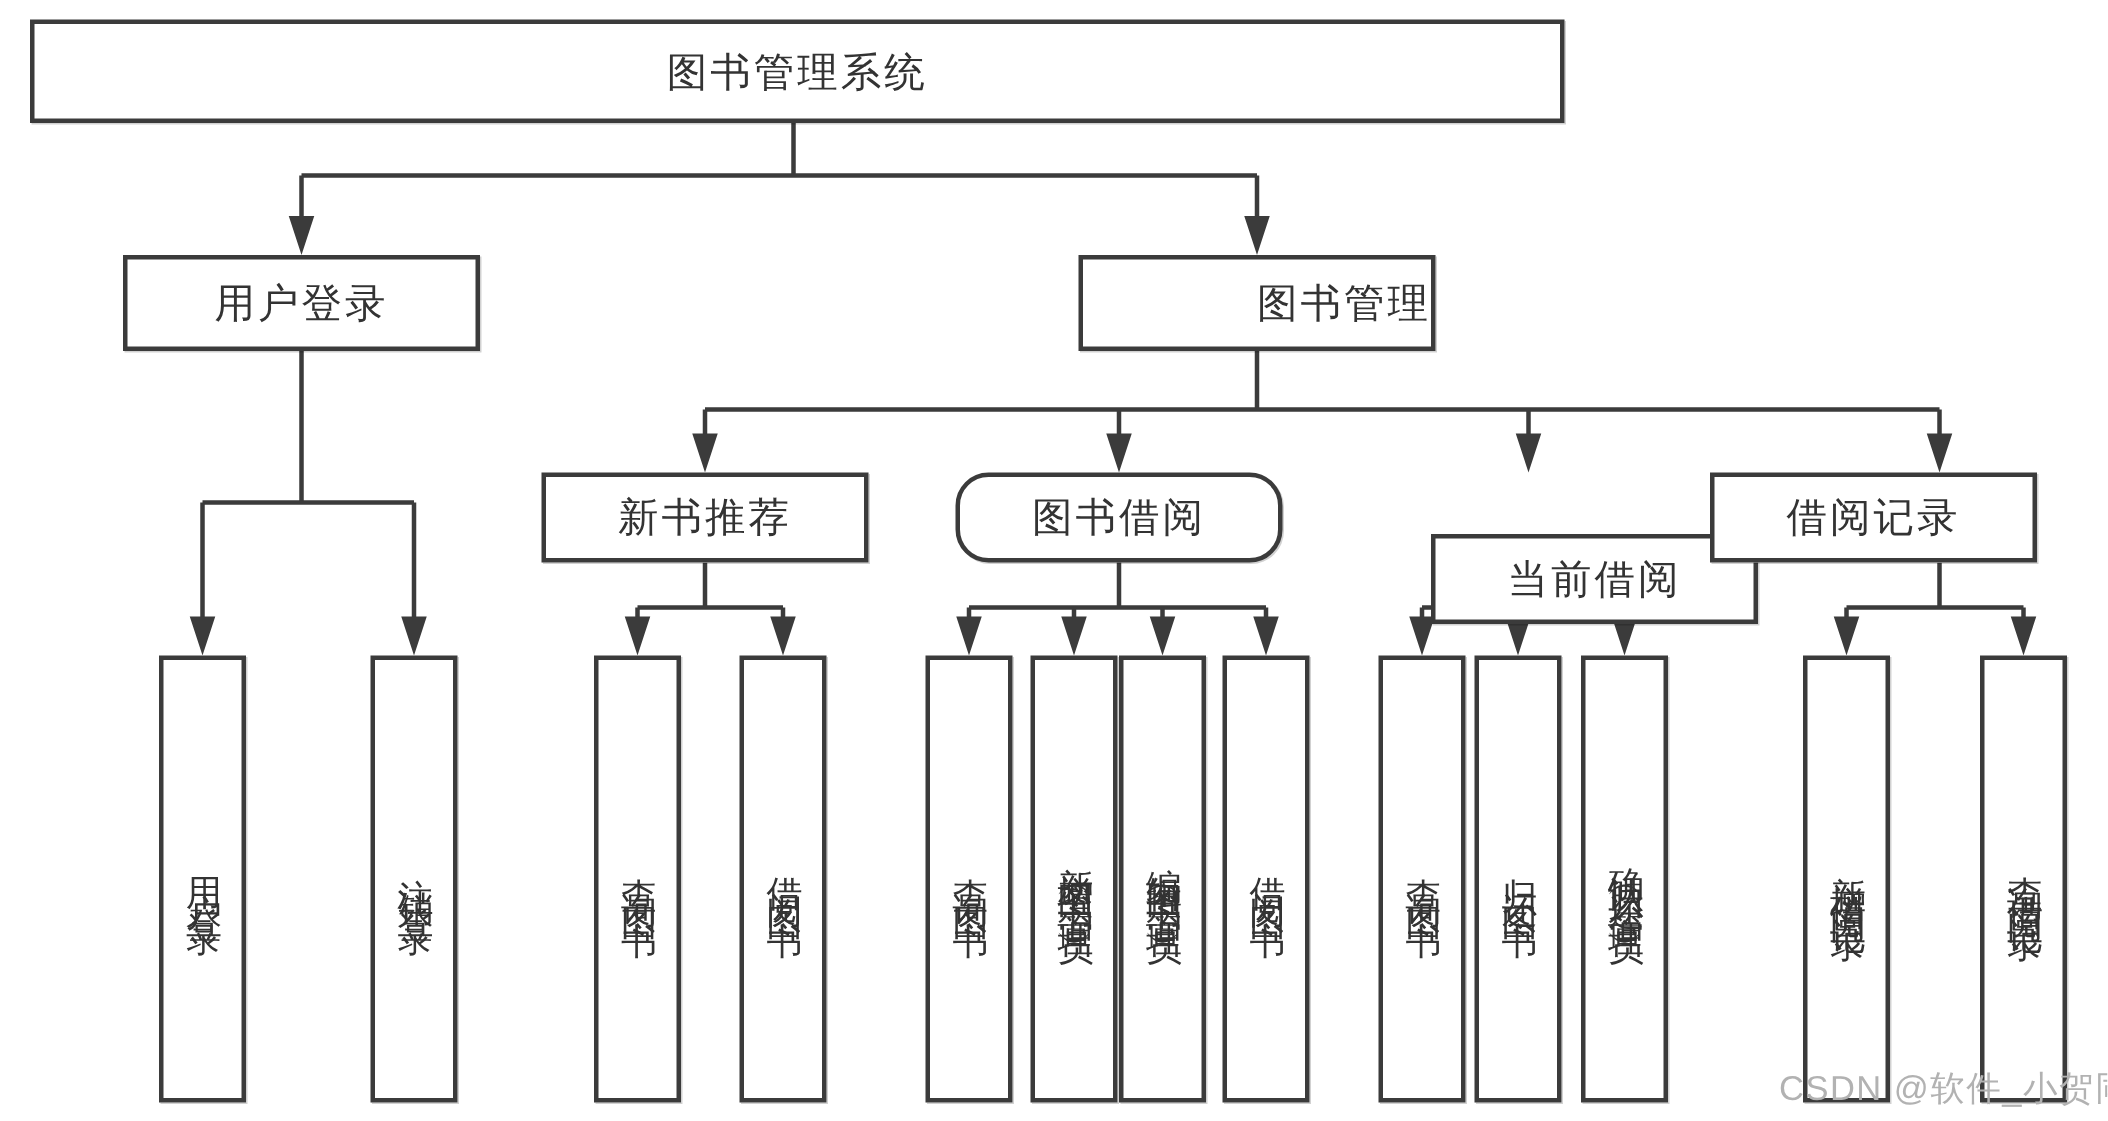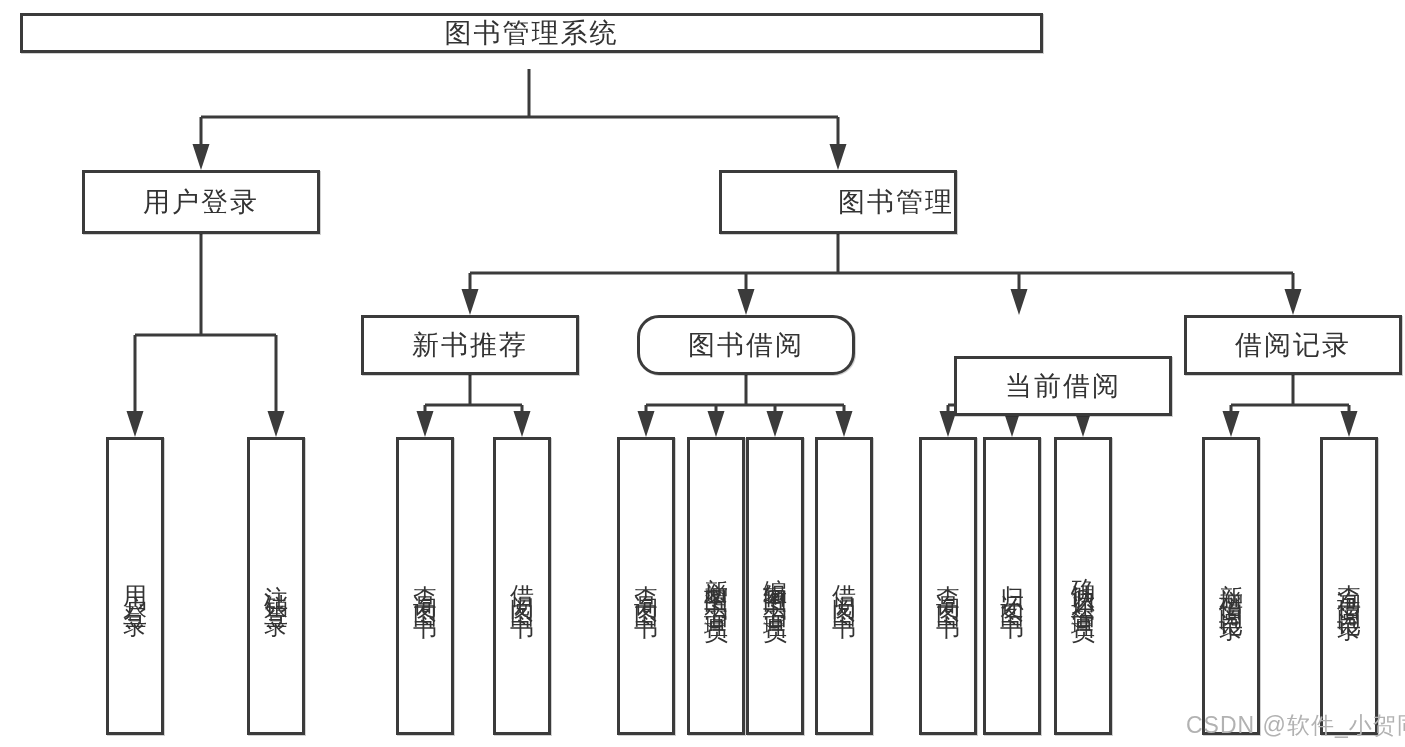--- a/index.html
+++ b/index.html
@@ -34,28 +34,28 @@
     writing-mode: vertical-rl;
     text-orientation: mixed;
     font-size: 24px;
     line-height: 1;
     color: #333333;
   }
   .ls4 { letter-spacing: 10px; }
   .ls6 { letter-spacing: 7px; }
   .ls9 { letter-spacing: 6px; }
   
-  .n-root  { left: 20px;  top: 13px;  width: 1023px; height: 40px; }
+  .n-root  { left: 20px;  top: 13px;  width: 1023px; height: 69px; }
   .n-login { left: 82px;  top: 170px; width: 238px;  height: 64px; }
   .n-mgmt  { left: 719px; top: 170px; width: 238px;  height: 64px; justify-content: flex-end; }
   .n-l3    { top: 315px; width: 218px; height: 60px; }
   .n-l3-a  { left: 361px; }
   .n-l3-b  { left: 637px; border-radius: 22px; }
   .n-l3-c  { left: 954px; margin-top: 41px; }
-  .n-l3-d  { left: 1184px; }
+  .n-l3-d  { left: 1140px; }
   .n-leaf  { top: 437px; width: 58px; height: 298px; }
   .lf1  { left: 106px; }
   .lf2  { left: 247px; }
   .lf3  { left: 396px; }
   .lf4  { left: 493px; }
   .lf5  { left: 617px; }
   .lf6  { left: 687px; }
   .lf7  { left: 746px; }
   .lf8  { left: 815px; }
   .lf9  { left: 919px; }

